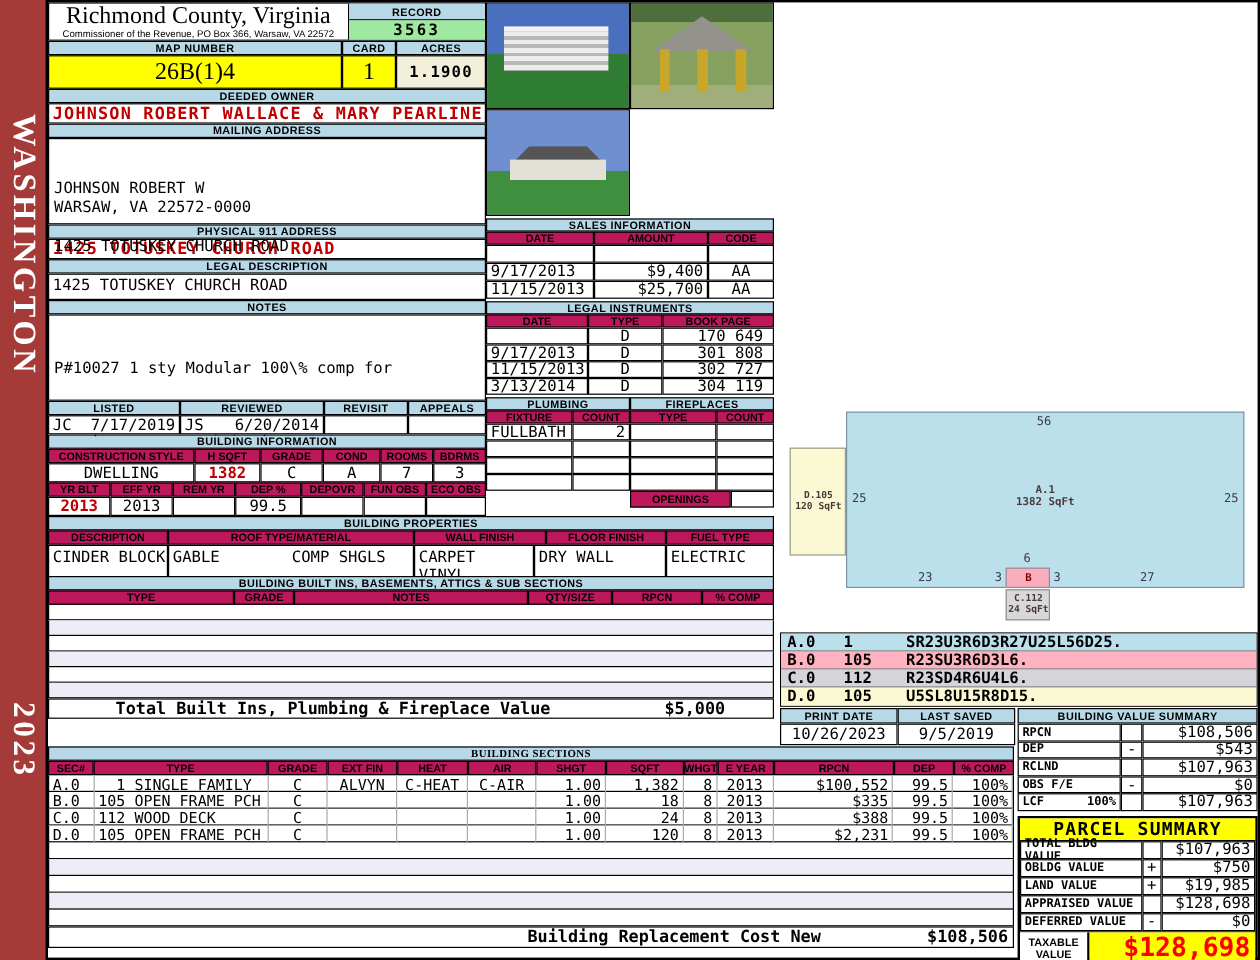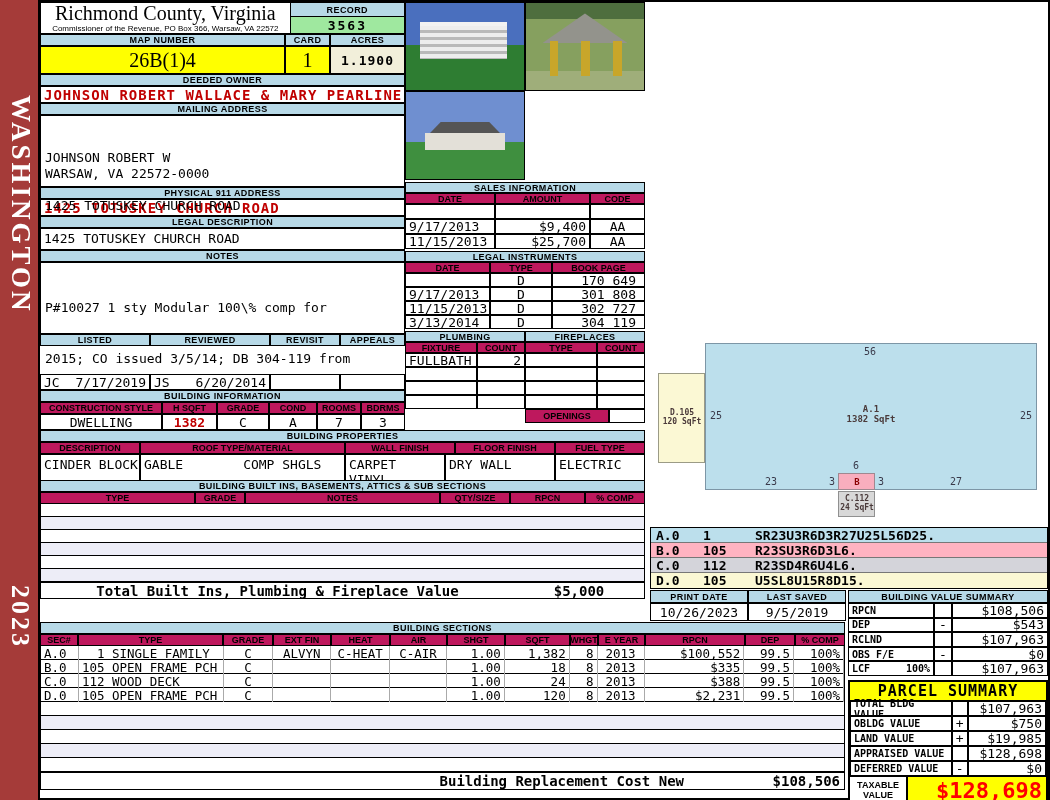--- a/index.html
+++ b/index.html
@@ -46,21 +46,21 @@
              font:13px "DejaVu Sans Mono",monospace; white-space:pre; line-height:16px; background:#fff; }
   .mailline3 { position:absolute; left:4px; top:50px; }
   .accountbox { position:absolute; right:0; bottom:0; width:85px; border-left:1px solid #000; border-top:1px solid #000; background:#fff; }
   .accountbox .bar { height:12px; border:none; border-bottom:1px solid #000; }
   .accountval { height:17px; font:bold 13px "DejaVu Sans Mono",monospace; display:flex;
                 align-items:center; justify-content:center; letter-spacing:1px; }
   .physval { height:17px; font:bold 14px "DejaVu Sans Mono",monospace; letter-spacing:1px; }
   .legalval { height:22px; align-items:flex-start; padding-top:2px; }
   .notesbox { height:72px; border:1px solid #000; padding:2px 4px; font:13px "DejaVu Sans Mono",monospace;
               white-space:pre; line-height:17px; background:#fff; }
-  .visit-h { height:12px; } .visit-v { height:16px;margin-top:28px; }
+  .visit-h { height:12px; } .visit-v { height:16px; }
   .split { justify-content:space-between; }
 
   
   .photos { position:absolute; left:405px; top:2px; width:240px; height:178px;
             display:grid; grid-template-columns:1fr 1fr; grid-template-rows:1fr 1fr; }
   .photo { position:relative; border:1px solid #000; overflow:hidden; }
   .p1 { background:linear-gradient(#4a6fbe 0 48%, #2e7d32 48% 100%); }
   .p1 .shed { position:absolute; left:12%; top:22%; width:74%; height:42%;
               background:repeating-linear-gradient(180deg,#ededed 0 4px,#b9b9b9 4px 7px); border-top:4px solid #f2f2f2; }
   .p2 { background:linear-gradient(#4e6e3e 0 18%, #86a05f 18% 78%, #9fae7a 78%); }
@@ -140,21 +140,21 @@
   .ps-val { width:80px; border:1px solid #000; font:13px "DejaVu Sans Mono",monospace;
             display:flex; align-items:center; justify-content:flex-end; padding:0 3px; background:#fff; }
   .tax-row { display:flex; height:27px; border-top:1px solid #000; }
   .tax-name { width:58px; background:#fff; border-right:2px solid #000; font:bold 9px "Liberation Sans",sans-serif;
               display:flex; align-items:center; justify-content:center; text-align:center; padding:0 4px; }
   .tax-val { flex:1; background:#FFFF00; color:#FF0000; font:bold 22px "DejaVu Sans Mono",monospace;
              display:flex; align-items:center; justify-content:flex-end; padding:0 4px; }
 
   
   .sections { position:absolute; left:40px; top:622px; width:805px; }
-  .sections .bar { height:12px; }
+  .sections .bar { height:12px;font-family:Liberation Serif, serif; }
   .sec-th { height:12px; }
   .sec-row { display:flex; height:14px; }
   .sec-row .td { border:none; border-right:1px solid #aaa; height:14px; font-size:12.5px; background:transparent; }
   .sec-row { border-left:1px solid #000; border-right:1px solid #000; border-bottom:1px solid #000; background:#fff; }
   .sec-empty { height:14px; border-left:1px solid #000; border-right:1px solid #000; border-bottom:1px solid #000; }
   .repl-row { display:flex; height:18px; border:1px solid #000; background:#fff;
               font:bold 14px "DejaVu Sans Mono",monospace; align-items:center; }
   .repl-row .lbl { flex:1; text-align:right; padding-right:55px; }
   .repl-row .val { width:105px; text-align:right; padding-right:4px; }
 

